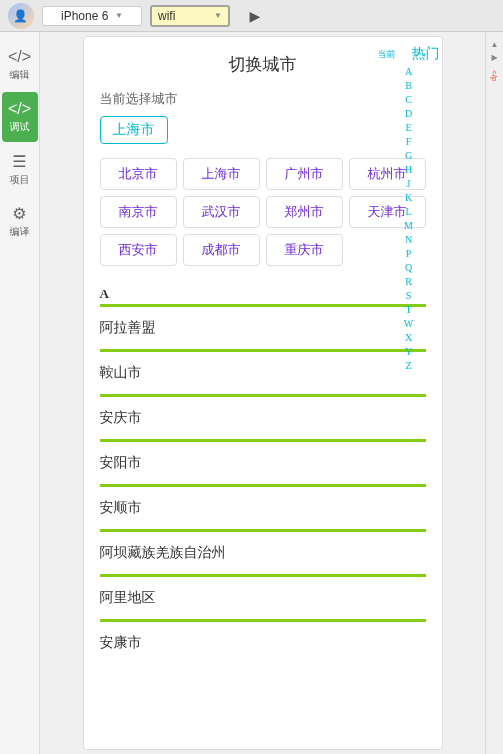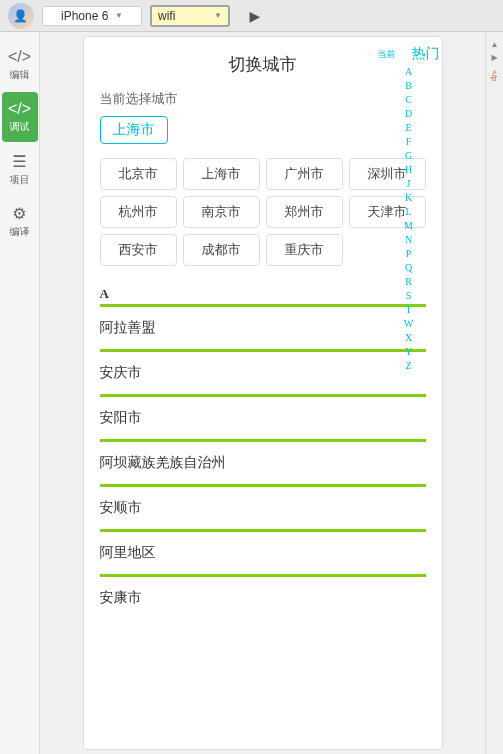--- a/index.html
+++ b/index.html
@@ -217,21 +217,21 @@
       gap: 6px;
       margin-bottom: 16px;
     }
 
     .city-btn {
       border: 1px solid #ddd;
       background: #fff;
       border-radius: 4px;
       padding: 6px 4px;
       font-size: 13px;
-      color: #404040;
+      color: #6d28d9;
       text-align: center;
       cursor: pointer;
     }
 
     
     .alpha-sidebar {
       position: absolute;
       right: 2px;
       top: 10px;
       display: flex;
@@ -310,37 +310,38 @@
 
         <div class="page-title">切换城市</div>
 
         <div class="section-label">当前选择城市</div>
         <div class="current-city-tag">上海市</div>
 
         <div class="city-grid" id="hot-grid">
             <div class="city-btn">北京市</div>
             <div class="city-btn">上海市</div>
             <div class="city-btn">广州市</div>
-            <div class="city-btn">深圳市</div>
             <div class="city-btn">杭州市</div>
             <div class="city-btn">南京市</div>
+            <div class="city-btn">武汉市</div>
             <div class="city-btn">郑州市</div>
             <div class="city-btn">天津市</div>
             <div class="city-btn">西安市</div>
             <div class="city-btn">成都市</div>
             <div class="city-btn">重庆市</div>
           </div>
 
         <div class="city-list">
           <div class="alpha-section-header">A</div>
           <div class="city-list-item">阿拉善盟</div>
+          <div class="city-list-item">鞍山市</div>
           <div class="city-list-item">安庆市</div>
           <div class="city-list-item">安阳市</div>
+          <div class="city-list-item">安顺市</div>
           <div class="city-list-item">阿坝藏族羌族自治州</div>
-          <div class="city-list-item">安顺市</div>
           <div class="city-list-item">阿里地区</div>
           <div class="city-list-item">安康市</div>
         </div>
 
         
         <div class="alpha-sidebar">
           <div style="display:flex; gap:16px; margin-bottom:4px;">
             <span class="alpha-item" style="font-size:9px;">当前</span>
             <span class="alpha-item" style="font-size:14px;">热门</span>
           </div>

